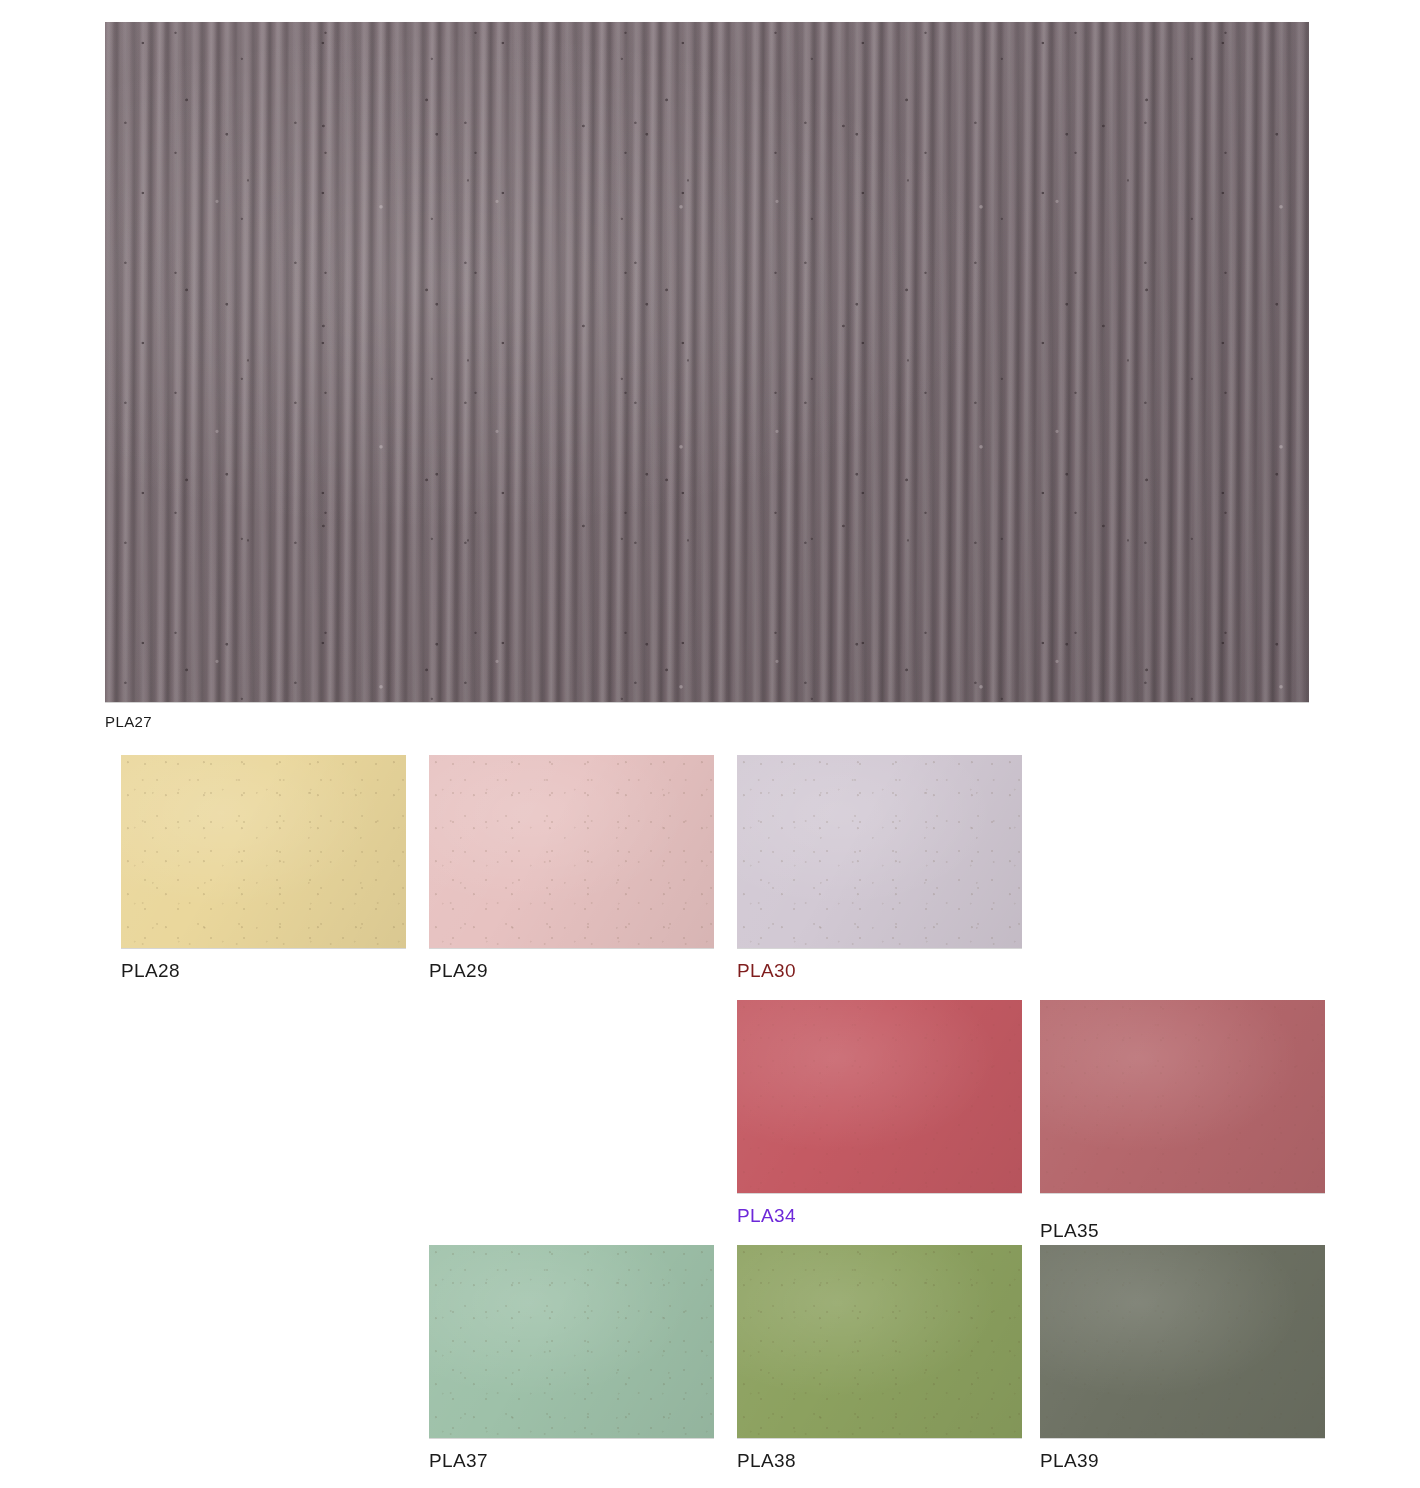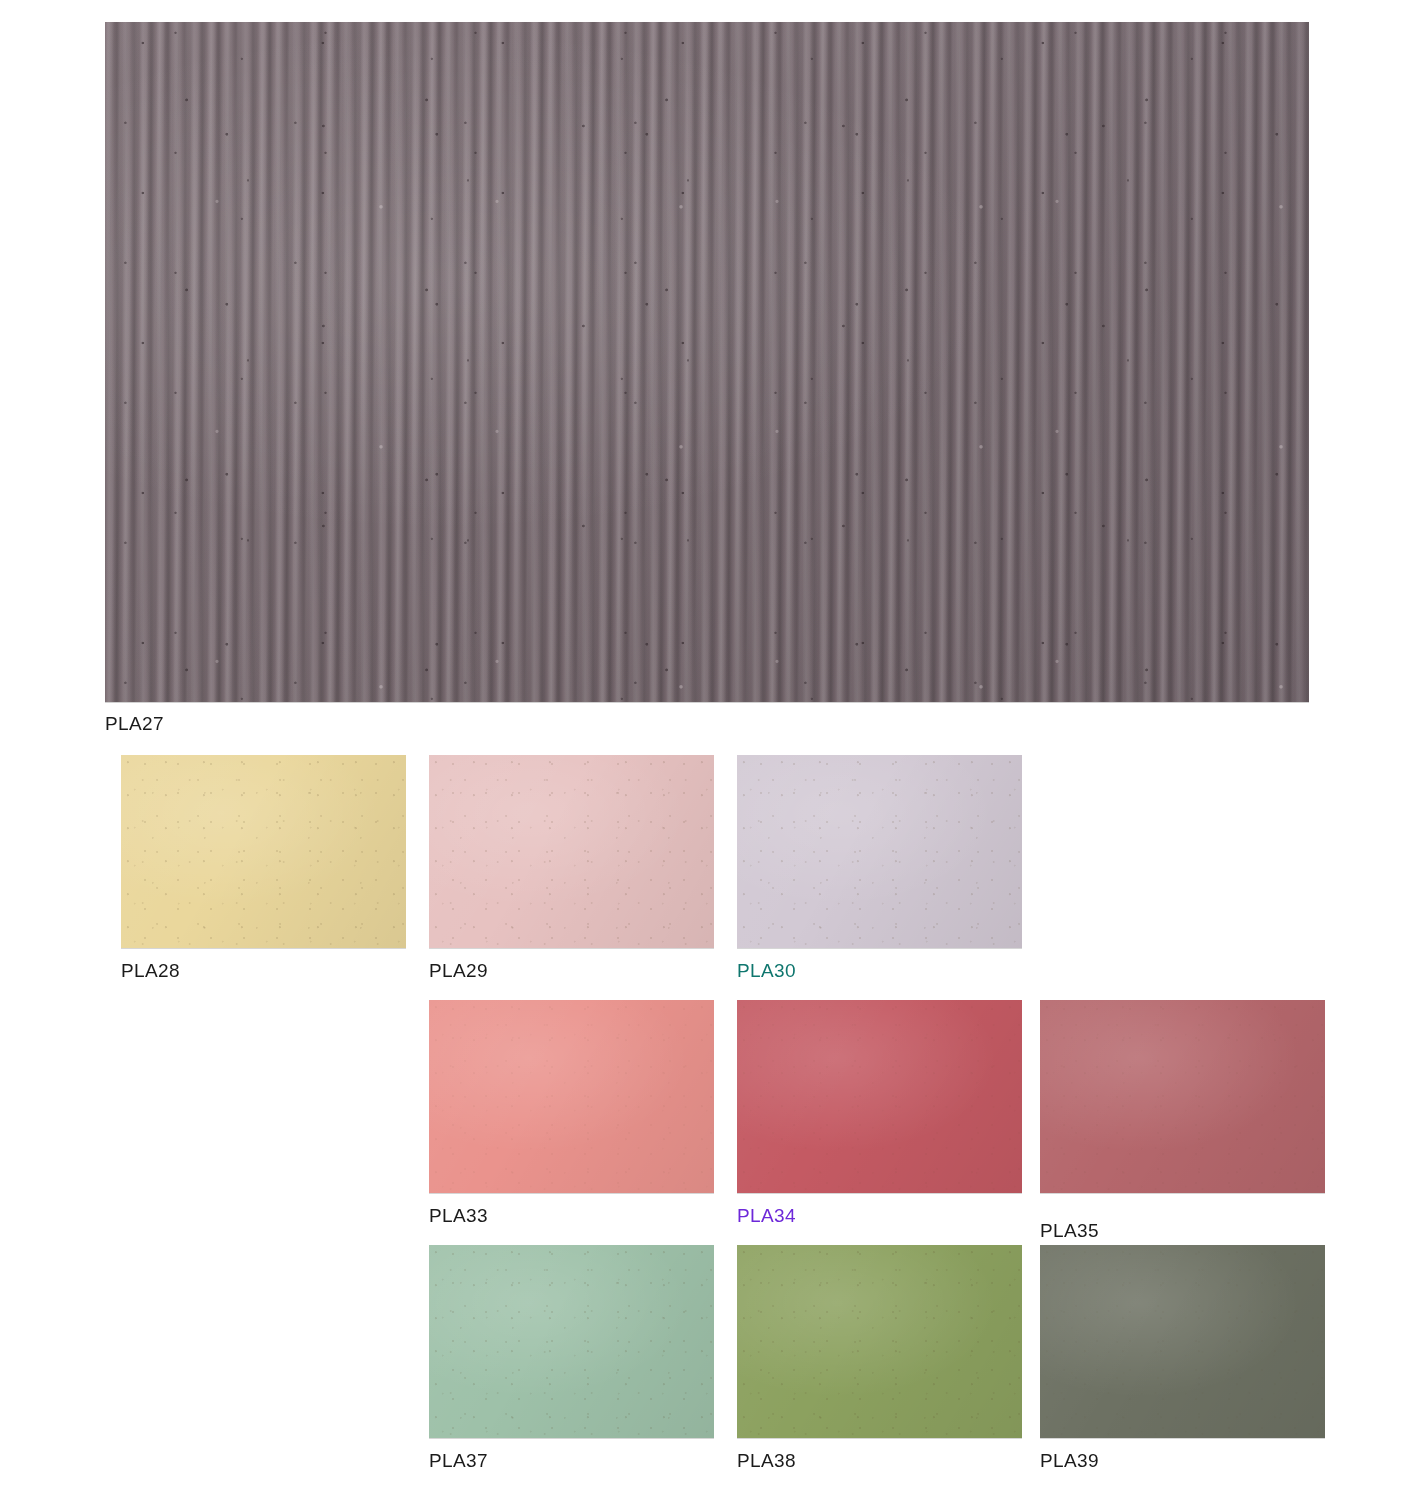--- a/index.html
+++ b/index.html
@@ -148,21 +148,21 @@
     font-size: 19px;
     letter-spacing: 0.4px;
     color: #1b1b1b;
     font-family: "Liberation Sans", "DejaVu Sans", sans-serif;
     line-height: 1;
   }
   .hero-caption {
     position: absolute;
     left: 105px;
     top: 714px;
-    font-size: 19px;
+    font-size: 15px;
     letter-spacing: 0.4px;
     color: #1b1b1b;
     line-height: 1;
   }
 </style>
 </head>
 <body style="background: rgb(255, 255, 255);">
 
 <div class="sheet">
 
@@ -189,32 +189,25 @@
         <div class="sheen"></div>
         <div class="grain"></div>
       </div>
       <div class="caption" style="color: rgb(27, 27, 27);">PLA29</div>
     </div>
     <div class="cell c2">
       <div class="swatch" style="background-color: rgb(210, 201, 212);">
         <div class="sheen"></div>
         <div class="grain"></div>
       </div>
-      <div class="caption" style="color: #0f766e;">PLA30</div>
+      <div class="caption" style="color: #7f1d1d;">PLA30</div>
     </div>
   </div>
 
   <div class="grid-row" style="top:1000px">
-    <div class="cell c1">
-      <div class="swatch" style="background-color: rgb(234, 147, 141);">
-        <div class="sheen"></div>
-        <div class="grain" style="opacity: 0.18;"></div>
-      </div>
-      <div class="caption" style="color: rgb(27, 27, 27);">PLA33</div>
-    </div>
     <div class="cell c2">
       <div class="swatch" style="background-color: rgb(196, 90, 99);">
         <div class="sheen"></div>
         <div class="grain" style="opacity: 0.18;"></div>
       </div>
       <div class="caption" style="color: #6d28d9;">PLA34</div>
     </div>
     <div class="cell c3">
       <div class="swatch" style="background-color: rgb(181, 103, 108);">
         <div class="sheen"></div>

